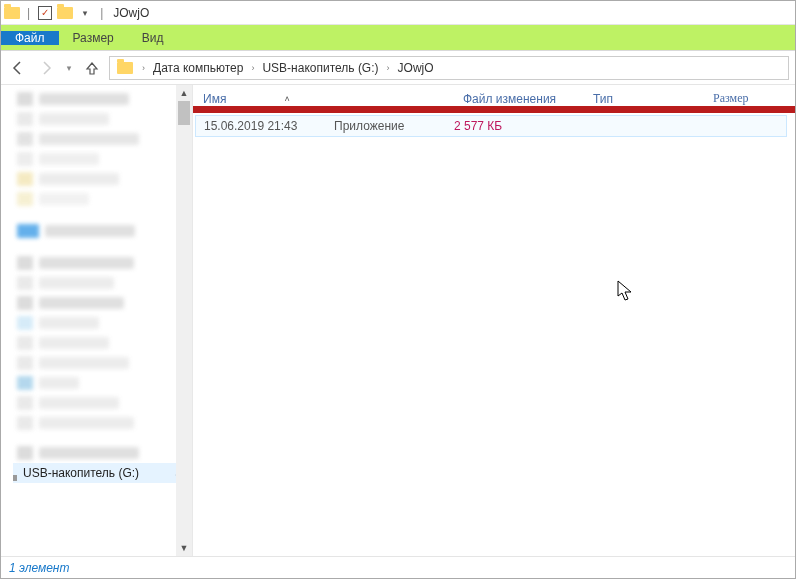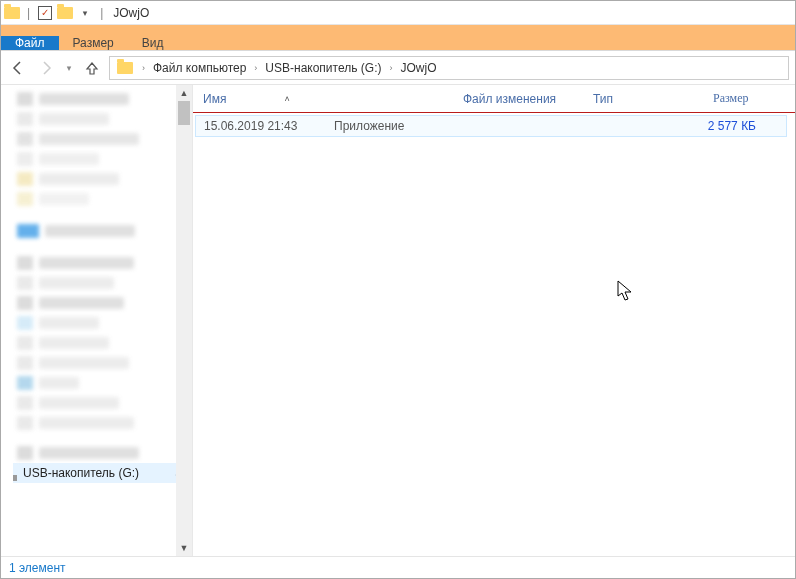--- a/index.html
+++ b/index.html
@@ -8,21 +8,21 @@
 
 .titlebar { height: 24px; background: #fff; display: flex; align-items: center; padding: 0 2px; gap: 2px; border-bottom: 1px solid #e5e5e5; }
 .title-icon { width: 18px; height: 18px; display: inline-flex; align-items: center; justify-content: center; }
 .folder-yellow { width: 16px; height: 12px; background: #ffd666; border-radius: 1px; position: relative; }
 .folder-yellow::before { content: ""; position: absolute; top: -3px; left: 0; width: 7px; height: 3px; background: #ffd666; border-radius: 1px 1px 0 0; }
 .title-sep { color: #888; padding: 0 4px; }
 .title-text { padding-left: 4px; color: #333; }
 .chk { width: 14px; height: 14px; border: 1px solid #555; display: inline-flex; align-items: center; justify-content: center; color: #c42; font-size: 10px; }
 
 
-.ribbon { height: 26px; background: #fdba74; display: flex; align-items: flex-end; border-bottom: 1px solid #d9d9d9; }
+.ribbon { height: 26px; background: #bef264; display: flex; align-items: center; border-bottom: 1px solid #d9d9d9; }
 .ribbon-tab { padding: 0 14px; display: flex; align-items: center; color: #444; cursor: default; }
 .ribbon-tab.active { background: #1979ca; color: #fff; }
 
 
 .navbar { height: 34px; background: #fff; display: flex; align-items: center; padding: 0 6px; gap: 6px; border-bottom: 1px solid #e5e5e5; }
 .nav-btn { width: 22px; height: 22px; display: inline-flex; align-items: center; justify-content: center; color: #666; }
 .nav-btn.disabled { color: #bbb; }
 .addr { flex: 1; height: 24px; border: 1px solid #ccc; display: flex; align-items: center; padding: 0 2px; gap: 0; background: #fff; }
 .addr .folder-mini { margin: 0 4px; }
 .crumb { display: flex; align-items: center; color: #333; padding: 0 4px; }
@@ -40,40 +40,40 @@
 .usb { width: 16px; height: 10px; background: #555; border-radius: 1px; position: relative; }
 .usb::before { content: ""; position: absolute; left: -4px; top: 2px; width: 4px; height: 6px; background: #999; }
 .sb-label { color: #222; }
 .sb-chevron { margin-left: auto; margin-right: 6px; color: #666; font-size: 10px; }
 .sb-scrollbar { position: absolute; right: 0; top: 0; bottom: 0; width: 16px; background: #f0f0f0; }
 .sb-scrollbar .arrow { height: 16px; display: flex; align-items: center; justify-content: center; color: #555; font-size: 9px; background: #f0f0f0; }
 .sb-scrollbar .thumb { position: absolute; left: 2px; right: 2px; top: 16px; height: 24px; background: #c1c1c1; border-radius: 0; }
 
 
 .content { flex: 1; display: flex; flex-direction: column; }
-.cols { height: 28px; display: flex; align-items: center; border-bottom: 1px solid #b91c1c; color: #4a6ea9; }
+.cols { height: 28px; display: flex; align-items: flex-end; border-bottom: 7px solid #b91c1c; color: #4a6ea9; }
 .col { padding: 0 10px; display: flex; align-items: center; gap: 8px; }
 .col.name { width: 260px; }
 .col.date { width: 130px; }
 .col.type { width: 120px; }
 .col.size { flex: 1; padding-right: 20px; }
 .col.size .lbl { margin-left: 0; font-family: Liberation Serif, serif; }
 .sort-ind { font-size: 9px; color: #555; margin-left: 50px; }
 .filelist { flex: 1; overflow: auto; }
 .file-row { height: 22px; display: flex; align-items: center; border: 1px solid #cce8ff; background: #f5fbff; margin: 2px 8px 0 2px; }
 .file-row .c { padding: 0 8px; color: #222; }
 .file-row .c.name { width: 258px; display: flex; align-items: center; gap: 6px; }
 .file-row .c.date { width: 130px; color: #555; }
 .file-row .c.type { width: 120px; color: #555; }
-.file-row .c.size { flex: 1; text-align: right; padding-right: 30px; color: #1d4ed8; }
+.file-row .c.size { flex: 1; padding-right: 30px; color: #be185d; }
 .exe-icon { width: 14px; height: 14px; border: 1px solid #4a6ea9; background: #fff; display: inline-flex; align-items: center; justify-content: center; }
 .exe-icon::after { content: ""; width: 6px; height: 6px; background: #3a78c4; }
 
 
-.status { height: 22px; border-top: 1px solid #e5e5e5; display: flex; align-items: center; padding: 0 8px; color: #1979ca; }
+.status { height: 22px; border-top: 1px solid #e5e5e5; display: flex; align-items: center; padding: 0 8px; color: #1979ca; font-style: italic; }
 
 .cursor { position: absolute; left: 617px; top: 280px; pointer-events: none; }
 </style>
 </head>
 <body>
 
 <div class="titlebar">
   <span class="title-icon">
       <span class="folder-yellow"></span>
     </span>
@@ -110,21 +110,21 @@
   <span class="nav-btn">
     <svg width="16" height="16" viewBox="0 0 16 16">
         <path d="M8 3 L3 9 L6 9 L6 14 L10 14 L10 9 L13 9 Z" stroke="#555" stroke-width="1.2" fill="none"></path>
       </svg>
   </span>
   <div class="addr">
     <span class="title-icon folder-mini">
         <span class="folder-yellow"></span>
       </span>
     <span class="crumb-sep">›</span>
-    <span class="crumb">Файл компьютер</span>
+    <span class="crumb">Дата компьютер</span>
     <span class="crumb-sep">›</span>
     <span class="crumb">USB-накопитель (G:)</span>
     <span class="crumb-sep">›</span>
     <span class="crumb">JOwjO</span>
   </div>
 </div>
 
 <div class="main">
 
   <div class="sidebar">

